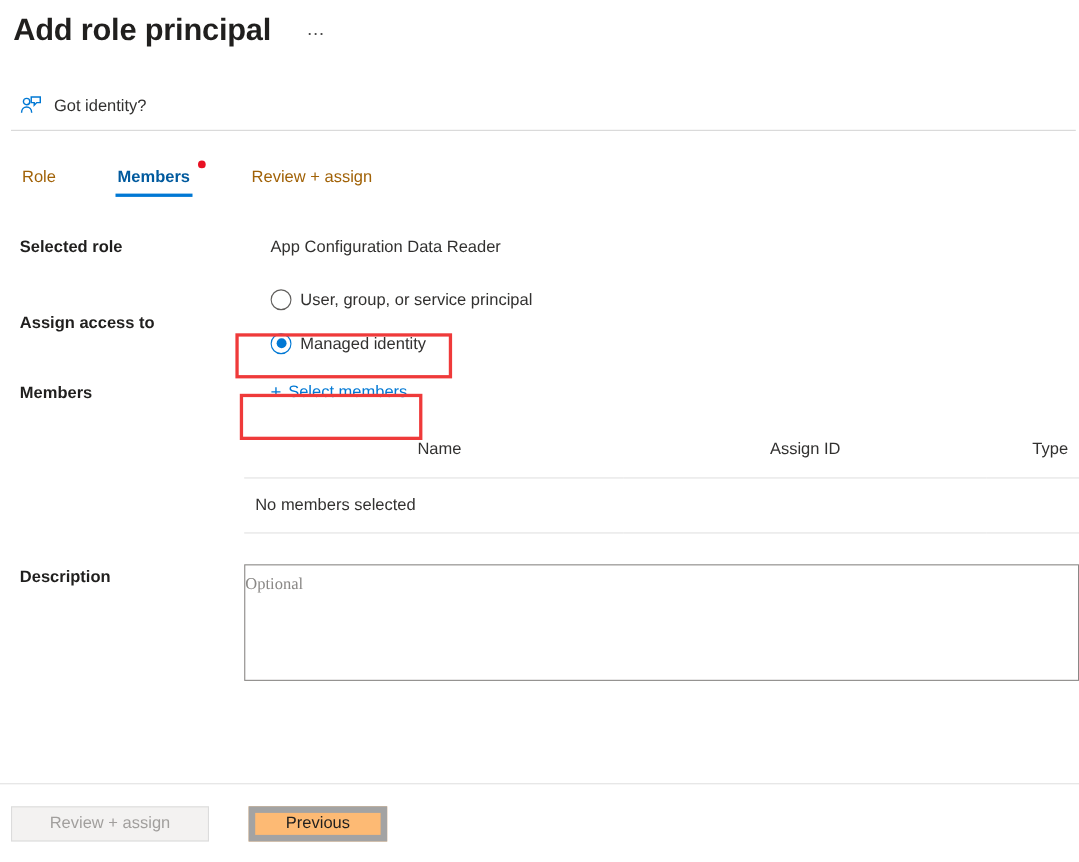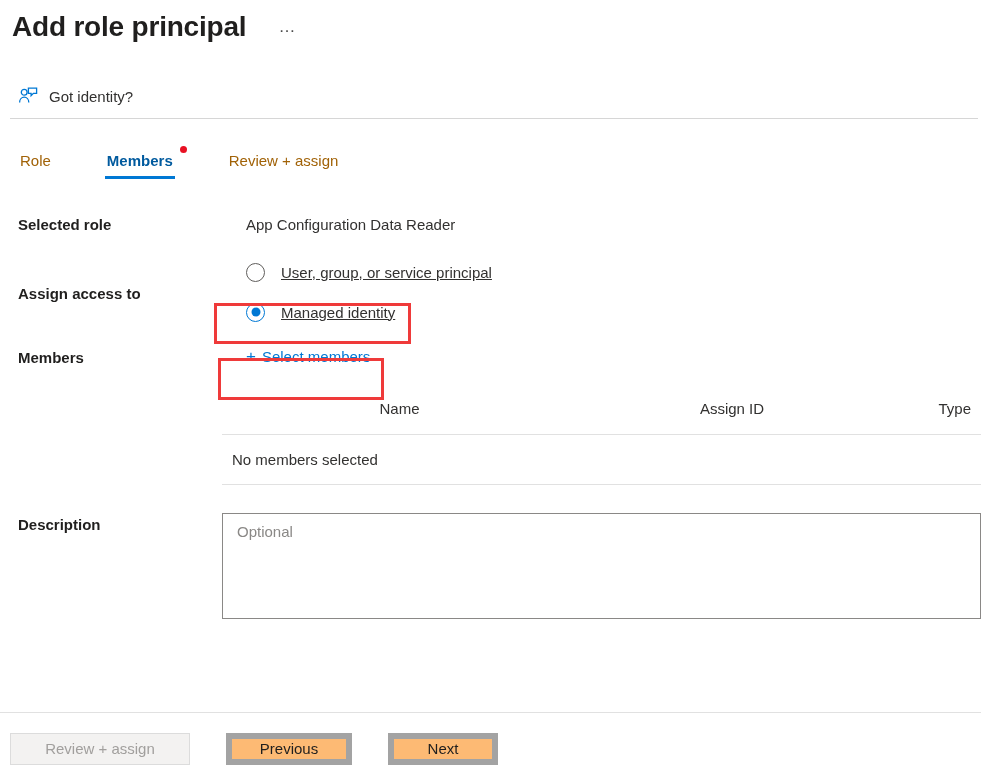--- a/index.html
+++ b/index.html
@@ -169,22 +169,21 @@
     top: 50%;
     transform: translate(-50%, -50%);
     width: 9px;
     height: 9px;
     border-radius: 50%;
     background: #0078d4;
   }
   .radio-text {
     font-size: 15px;
     color: #323130;
-    margin-left: 16px;
-    text-decoration: underline;
+    margin-left: 8px;
   }
 
   
   .annot {
     position: absolute;
     border: 3px solid #ef3a3a;
     box-sizing: border-box;
     pointer-events: none;
   }
   #annot-managed-identity {
@@ -244,24 +243,24 @@
     display: flex;
     align-items: flex-start;
     padding-left: 18px;
     margin-top: 28px;
   }
   .description-field {
     width: 790px;
     height: 106px;
     border: 1px solid #8a8886;
     box-sizing: border-box;
-    font-family: Liberation Sans, sans-serif;
-    font-size: 15px;
-    color: #323130;
-    padding: 9px 14px;
+    font-family: Liberation Serif, serif;
+    font-size: 15px;
+    color: #323130;
+    padding: 9px 0;
     resize: none;
     outline: none;
   }
   .description-field::placeholder { color: #8a8886; }
 
   
   .footer-divider {
     position: absolute;
     left: 0;
     right: 0;
@@ -387,14 +386,13 @@
   <textarea class="description-field" placeholder="Optional" style=""></textarea>
 </div>
 
 <div class="annot" id="annot-managed-identity"></div>
 <div class="annot" id="annot-select-members"></div>
 
 <div class="footer-divider"></div>
 <div class="footer">
   <button class="btn disabled" disabled="">Review + assign</button>
   <button class="btn prev">Previous</button>
-  <button class="btn next">Next</button>
 </div>
 
 </body></html>

